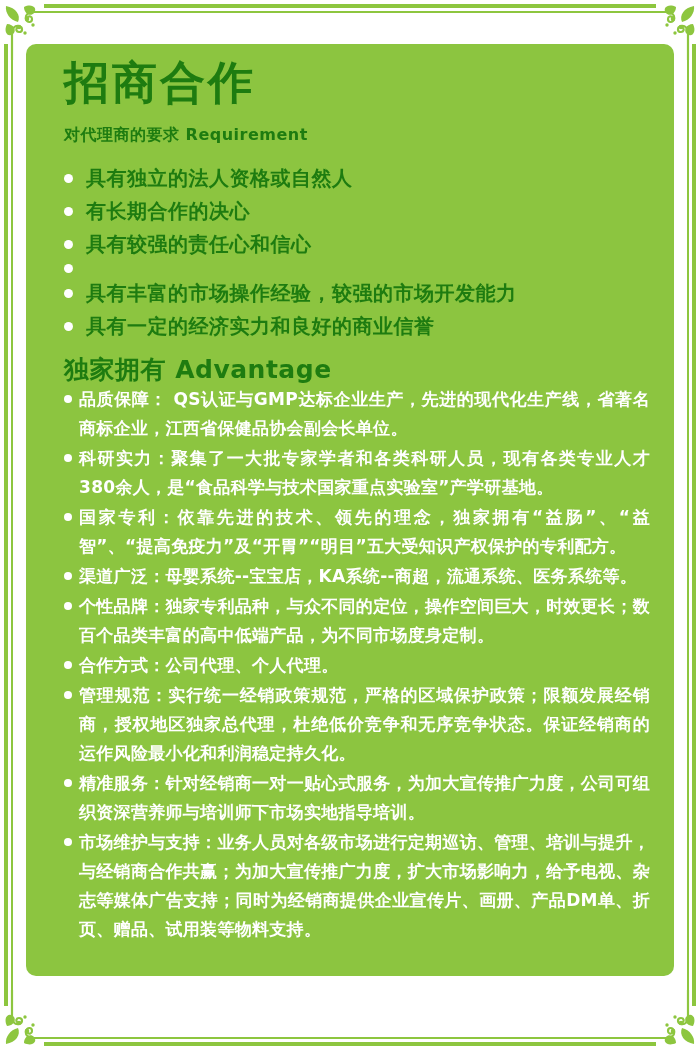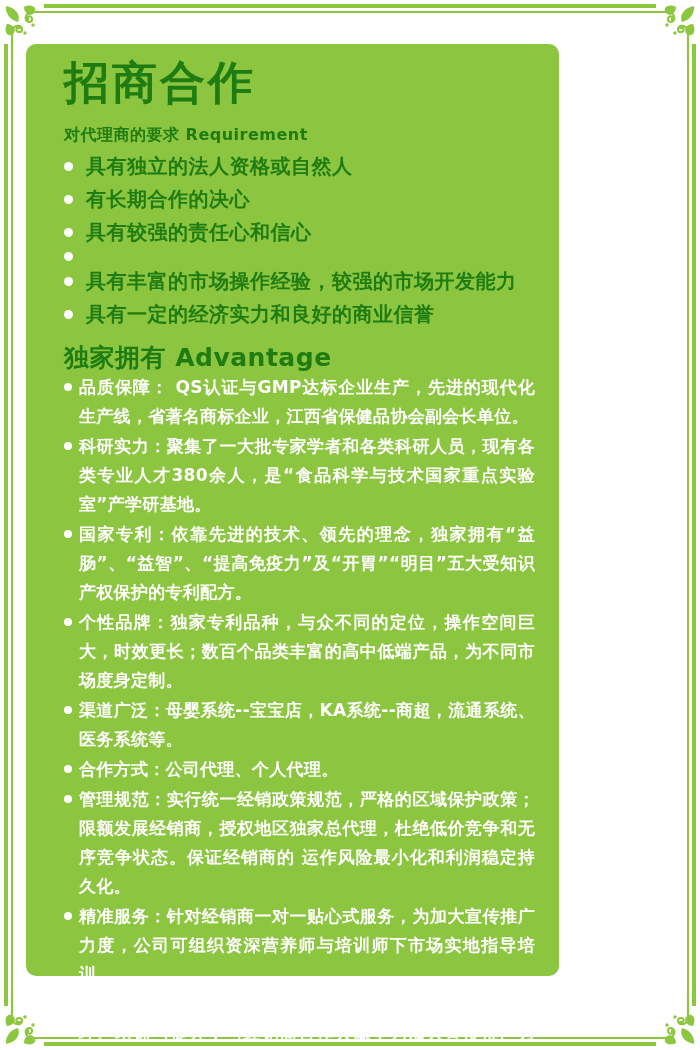--- a/index.html
+++ b/index.html
@@ -18,37 +18,37 @@
   .frame-outer{position:absolute;inset:4px;border:4px solid var(--frame);z-index:1;}
   .frame-inner{position:absolute;inset:11px;border:2px solid var(--frame);z-index:1;}
   .corner{position:absolute;width:60px;height:60px;z-index:3;}
   .corner.tl{top:0;left:0;}
   .corner.tr{top:0;right:0;transform:scaleX(-1);}
   .corner.bl{bottom:0;left:0;transform:scaleY(-1);}
   .corner.br{bottom:0;right:0;transform:scale(-1,-1);}
 
   
   .panel{
-    position:absolute;left:26px;top:44px;width:533px;height:932px;
+    position:absolute;left:26px;top:44px;width:648px;height:932px;
     background:var(--panel);border-radius:10px;z-index:2;
     box-sizing:border-box;padding:14px 24px 0 38px;
   }
 
   .title{
     color:var(--dark);font-size:45px;line-height:50px;
     font-weight:900;letter-spacing:3px;
   }
   .heading{
     color:var(--dark);font-size:16px;line-height:30px;
     font-weight:700;letter-spacing:0.5px;
   }
   .heading.req{margin-top:12px;}
   .heading.adv{margin-top:16px;font-size:25px;}
 
-  .req-list{margin-top:3px;}
+  .req-list{margin-top:15px;}
   .req-item{
     display:flex;align-items:center;margin-bottom:7px;
     color:var(--dark);font-size:20px;line-height:26px;
     font-weight:700;letter-spacing:0.5px;
   }
   .req-bullet{
     width:9px;height:9px;border-radius:50%;background:var(--white);
     margin-right:13px;flex:0 0 auto;
   }
 
@@ -142,25 +142,25 @@
     <div class="adv-item">
       <span class="adv-bullet"></span>
       <span>科研实力：聚集了一大批专家学者和各类科研人员，现有各类专业人才380余人，是“食品科学与技术国家重点实验室”产学研基地。</span>
     </div>
     <div class="adv-item">
       <span class="adv-bullet"></span>
       <span>国家专利：依靠先进的技术、领先的理念，独家拥有“益肠”、“益智”、“提高免疫力”及“开胃”“明目”五大受知识产权保护的专利配方。</span>
     </div>
     <div class="adv-item">
       <span class="adv-bullet"></span>
-      <span>个性品牌：独家专利品种，与众不同的定位，操作空间巨大，时效更长；数百个品类丰富的高中低端产品，为不同市场度身定制。</span>
+      <span>渠道广泛：母婴系统--宝宝店，KA系统--商超，流通系统、医务系统等。</span>
     </div>
     <div class="adv-item">
       <span class="adv-bullet"></span>
-      <span>渠道广泛：母婴系统--宝宝店，KA系统--商超，流通系统、医务系统等。</span>
+      <span>个性品牌：独家专利品种，与众不同的定位，操作空间巨大，时效更长；数百个品类丰富的高中低端产品，为不同市场度身定制。</span>
     </div>
     <div class="adv-item">
       <span class="adv-bullet"></span>
       <span>合作方式：公司代理、个人代理。</span>
     </div>
     <div class="adv-item">
       <span class="adv-bullet"></span>
       <span>管理规范：实行统一经销政策规范，严格的区域保护政策；限额发展经销商，授权地区独家总代理，杜绝低价竞争和无序竞争状态。保证经销商的 运作风险最小化和利润稳定持久化。</span>
     </div>
     <div class="adv-item">

